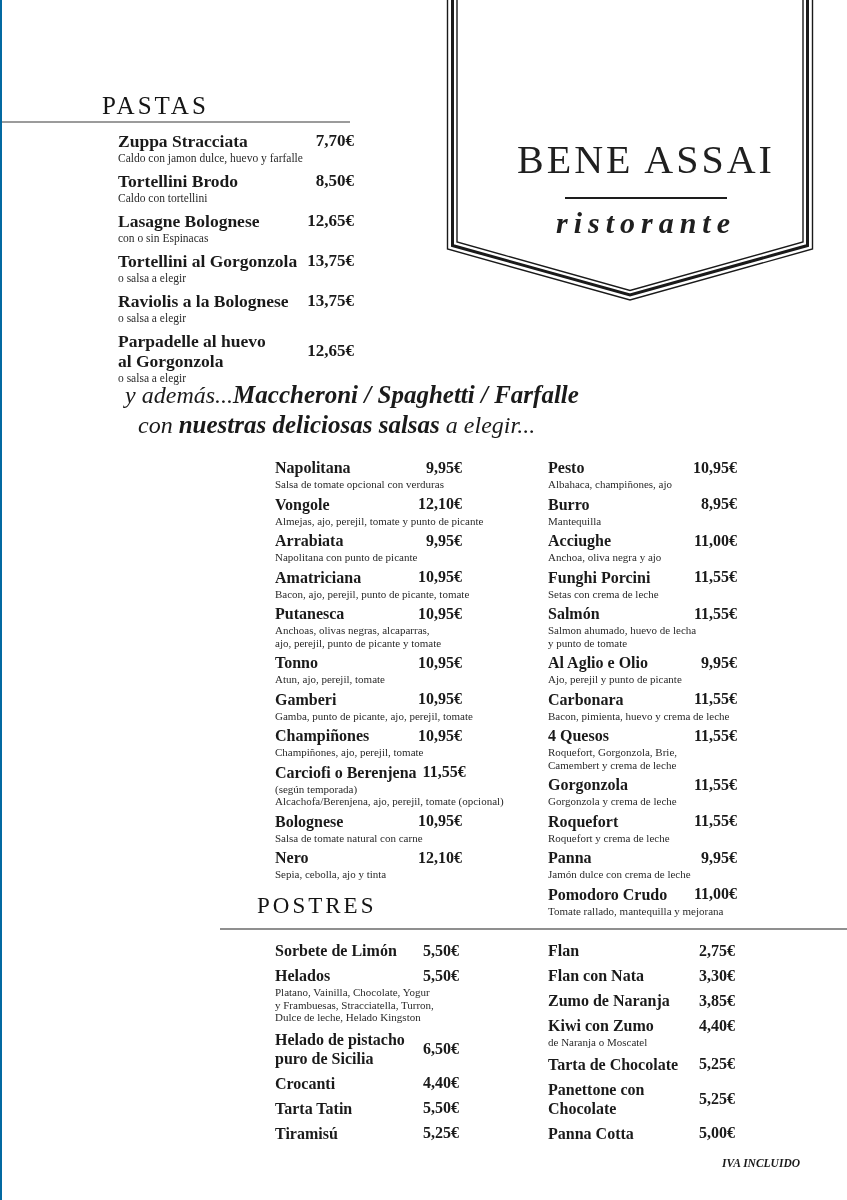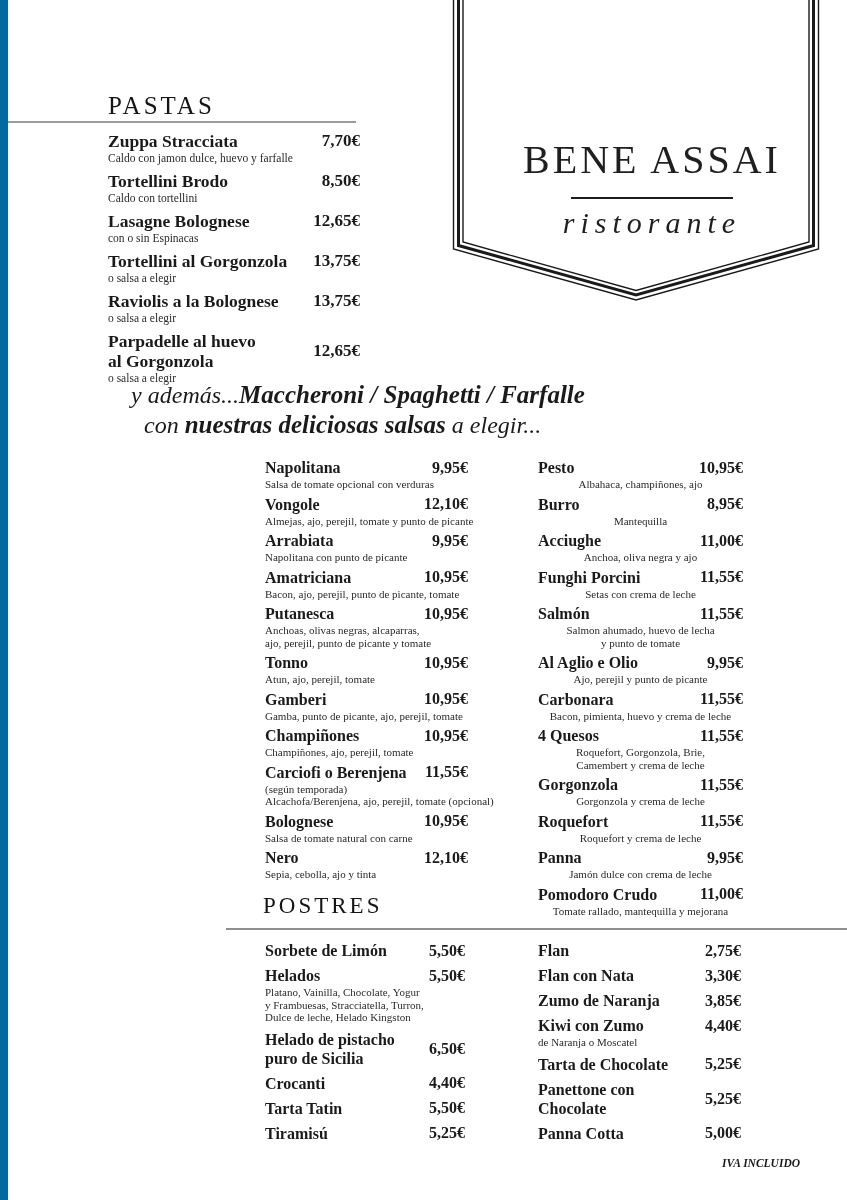--- a/index.html
+++ b/index.html
@@ -1,31 +1,31 @@
 <!DOCTYPE html>
 <html><head>
 <meta charset="utf-8">
 <style>
   html,body{margin:0;padding:0;}
   body{
     width:847px;height:1200px;background:#ffffff;
     font-family:"Liberation Serif", serif;color:#1a1a1a;
     position:relative;overflow:hidden;
   }
-  .page{position:absolute;inset:0;background:#fff;border-left:8px solid #0369a1;box-sizing:border-box;}
+  .page{position:absolute;inset:0;background:#fff;border-left:2px solid #0369a1;box-sizing:border-box;}
 
   
   .section-title{
     position:absolute;margin:0;font-weight:normal;
     font-size:25px;letter-spacing:3px;color:#151515;
   }
   .rule{position:absolute;height:2px;background:#9b9b9b;}
 
   
-  .menu-item{margin-bottom:6px;}
+  .menu-item{margin-bottom:6px;margin-left:16px;}
   .item-row{display:flex;justify-content:space-between;align-items:center;}
   .item-name{font-weight:bold;white-space:pre;line-height:19px;font-size:16px;}
   .item-price{font-weight:bold;white-space:nowrap;font-size:16px;padding-left:6px;}
   .item-desc{font-size:11px;line-height:12.5px;white-space:pre;color:#2a2a2a;margin-top:1px;}
 
   
   .pastas-list{position:absolute;left:100px;top:131px;width:252px;}
   .pastas-list .item-name{font-size:17.5px;line-height:20px;}
   .pastas-list .item-price{font-size:17px;}
   .pastas-list .item-desc{font-size:11.5px;line-height:13px;}
@@ -33,32 +33,32 @@
   .pastas-rule{left:0;top:121px;width:348px;}
 
   
   .banner{position:absolute;left:444px;top:0;width:400px;height:302px;}
   .banner svg{position:absolute;left:0;top:0;}
   .logo-name{position:absolute;top:136px;left:0;right:0;text-align:center;
     font-size:40px;letter-spacing:3px;color:#1f1f1f;}
   .logo-divider{position:absolute;top:197px;left:50%;transform:translateX(-50%);
     width:162px;height:2px;background:#1d1d1d;}
   .logo-sub{position:absolute;top:206px;left:0;right:0;text-align:center;
-    font-style:italic;font-size:30px;letter-spacing:6px;color:#1f1f1f;}
+    font-style:italic;font-size:30px;letter-spacing:6px;color:#1f1f1f;font-weight:bold;}
 
   
   .tagline{position:absolute;left:40px;top:380px;width:620px;font-style:italic;font-size:24px;}
   .tagline .t-bold{font-weight:bold;font-size:25px;}
   .tagline-line1{text-align:center;line-height:30px;}
   .tagline-line2{text-align:left;line-height:30px;margin-left:96px;}
 
   
   .col{position:absolute;}
   .sauces-left{left:257px;top:458px;width:203px;}
-  .sauces-right{left:530px;top:458px;width:205px;text-align:center;}
+  .sauces-right{left:530px;top:458px;width:205px;}
   .sauces-left .menu-item,.sauces-right .menu-item{margin-bottom:4px;}
 
   .postres-title{left:255px;top:893px;font-size:23px;}
   .postres-rule{left:218px;top:928px;width:629px;background:#8f8f8f;}
   .postres-left{left:257px;top:941px;width:200px;}
   .postres-right{left:530px;top:941px;width:203px;}
 
   
   .footer{position:absolute;right:47px;top:1157px;text-align:left;font-style:italic;}
   .footer-line1{font-weight:bold;font-size:11.5px;}

